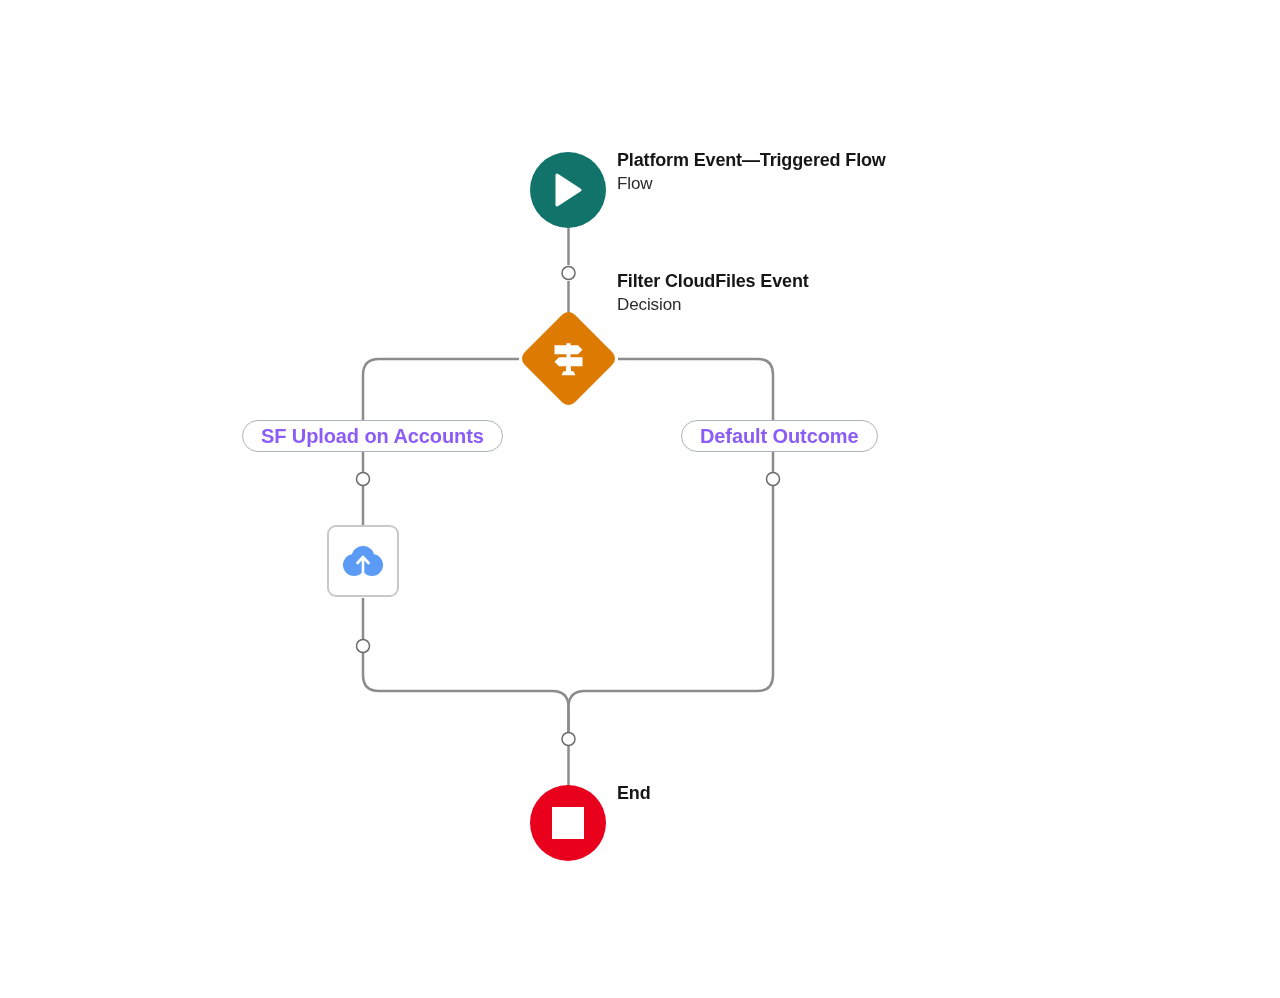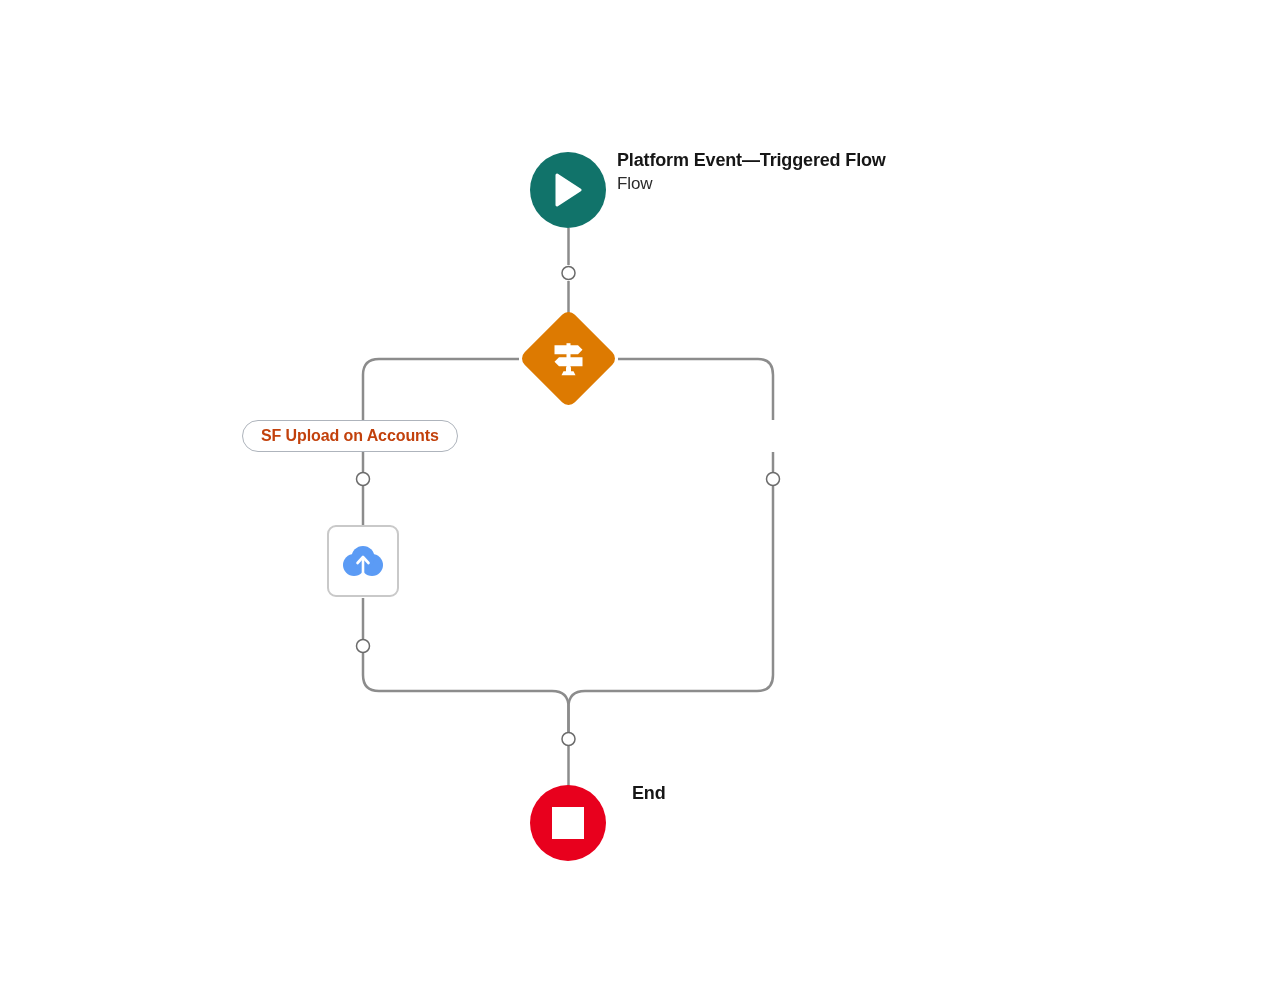--- a/index.html
+++ b/index.html
@@ -78,23 +78,23 @@
   .outcome-pill {
     height: 32px;
     box-sizing: border-box;
     padding: 0 18px;
     background: #ffffff;
     border: 1.5px solid #AEB4BC;
     border-radius: 17px;
     display: flex;
     align-items: center;
     justify-content: center;
-    font-size: 16px;
+    font-size: 20px;
     font-weight: bold;
-    color: #c2410c;
+    color: #8b5cf6;
     white-space: nowrap;
     letter-spacing: -0.1px;
   }
 
   
   .action-box {
     width: 72px;
     height: 72px;
     box-sizing: border-box;
     background: #ffffff;
@@ -201,25 +201,32 @@
           <path d="M35 19 L11.5 19 L7 23.5 L11.5 28 L35 28 Z" fill="#ffffff"></path>
 
           <rect x="19" y="5" width="4" height="26" fill="#ffffff"></rect>
 
           <path d="M14 37 L28 37 L26 33 L16 33 Z" fill="#ffffff"></path>
           <rect x="18.5" y="29" width="5" height="5" fill="#ffffff"></rect>
         </svg>
       </div>
     </div>
   </div>
+  <div class="node-label" style="left:617px; top:269px;">
+    <div class="label-title">Filter CloudFiles Event</div>
+    <div class="label-subtitle">Decision</div>
+  </div>
 
   <div class="node" style="left:242px; top:420px;">
     <div class="outcome-pill">SF Upload on Accounts</div>
   </div>
 
+  <div class="node" style="left:681px; top:420px;">
+    <div class="outcome-pill">Default Outcome</div>
+  </div>
 
   <div class="node" style="left:327px; top:525px;">
     <div class="action-box">
       <svg width="42" height="34" viewBox="0 0 42 34">
 
         <circle cx="12" cy="21" r="11" fill="#5B9BF5"></circle>
         <circle cx="30" cy="21" r="11" fill="#5B9BF5"></circle>
         <circle cx="21" cy="13.5" r="11.5" fill="#5B9BF5"></circle>
 
         <g stroke="#ffffff" stroke-width="2.6" fill="none" stroke-linecap="round" stroke-linejoin="round">
@@ -228,17 +235,17 @@
         </g>
       </svg>
     </div>
   </div>
 
   <div class="node" style="left:530px; top:785px;">
     <div class="end-circle">
       <div class="end-square"></div>
     </div>
   </div>
-  <div class="node-label" style="left:617px; top:781px;margin-left:15px;">
+  <div class="node-label" style="left:617px; top:781px;">
     <div class="label-title">End</div>
   </div>
 
 </div>
 
 </body></html>

